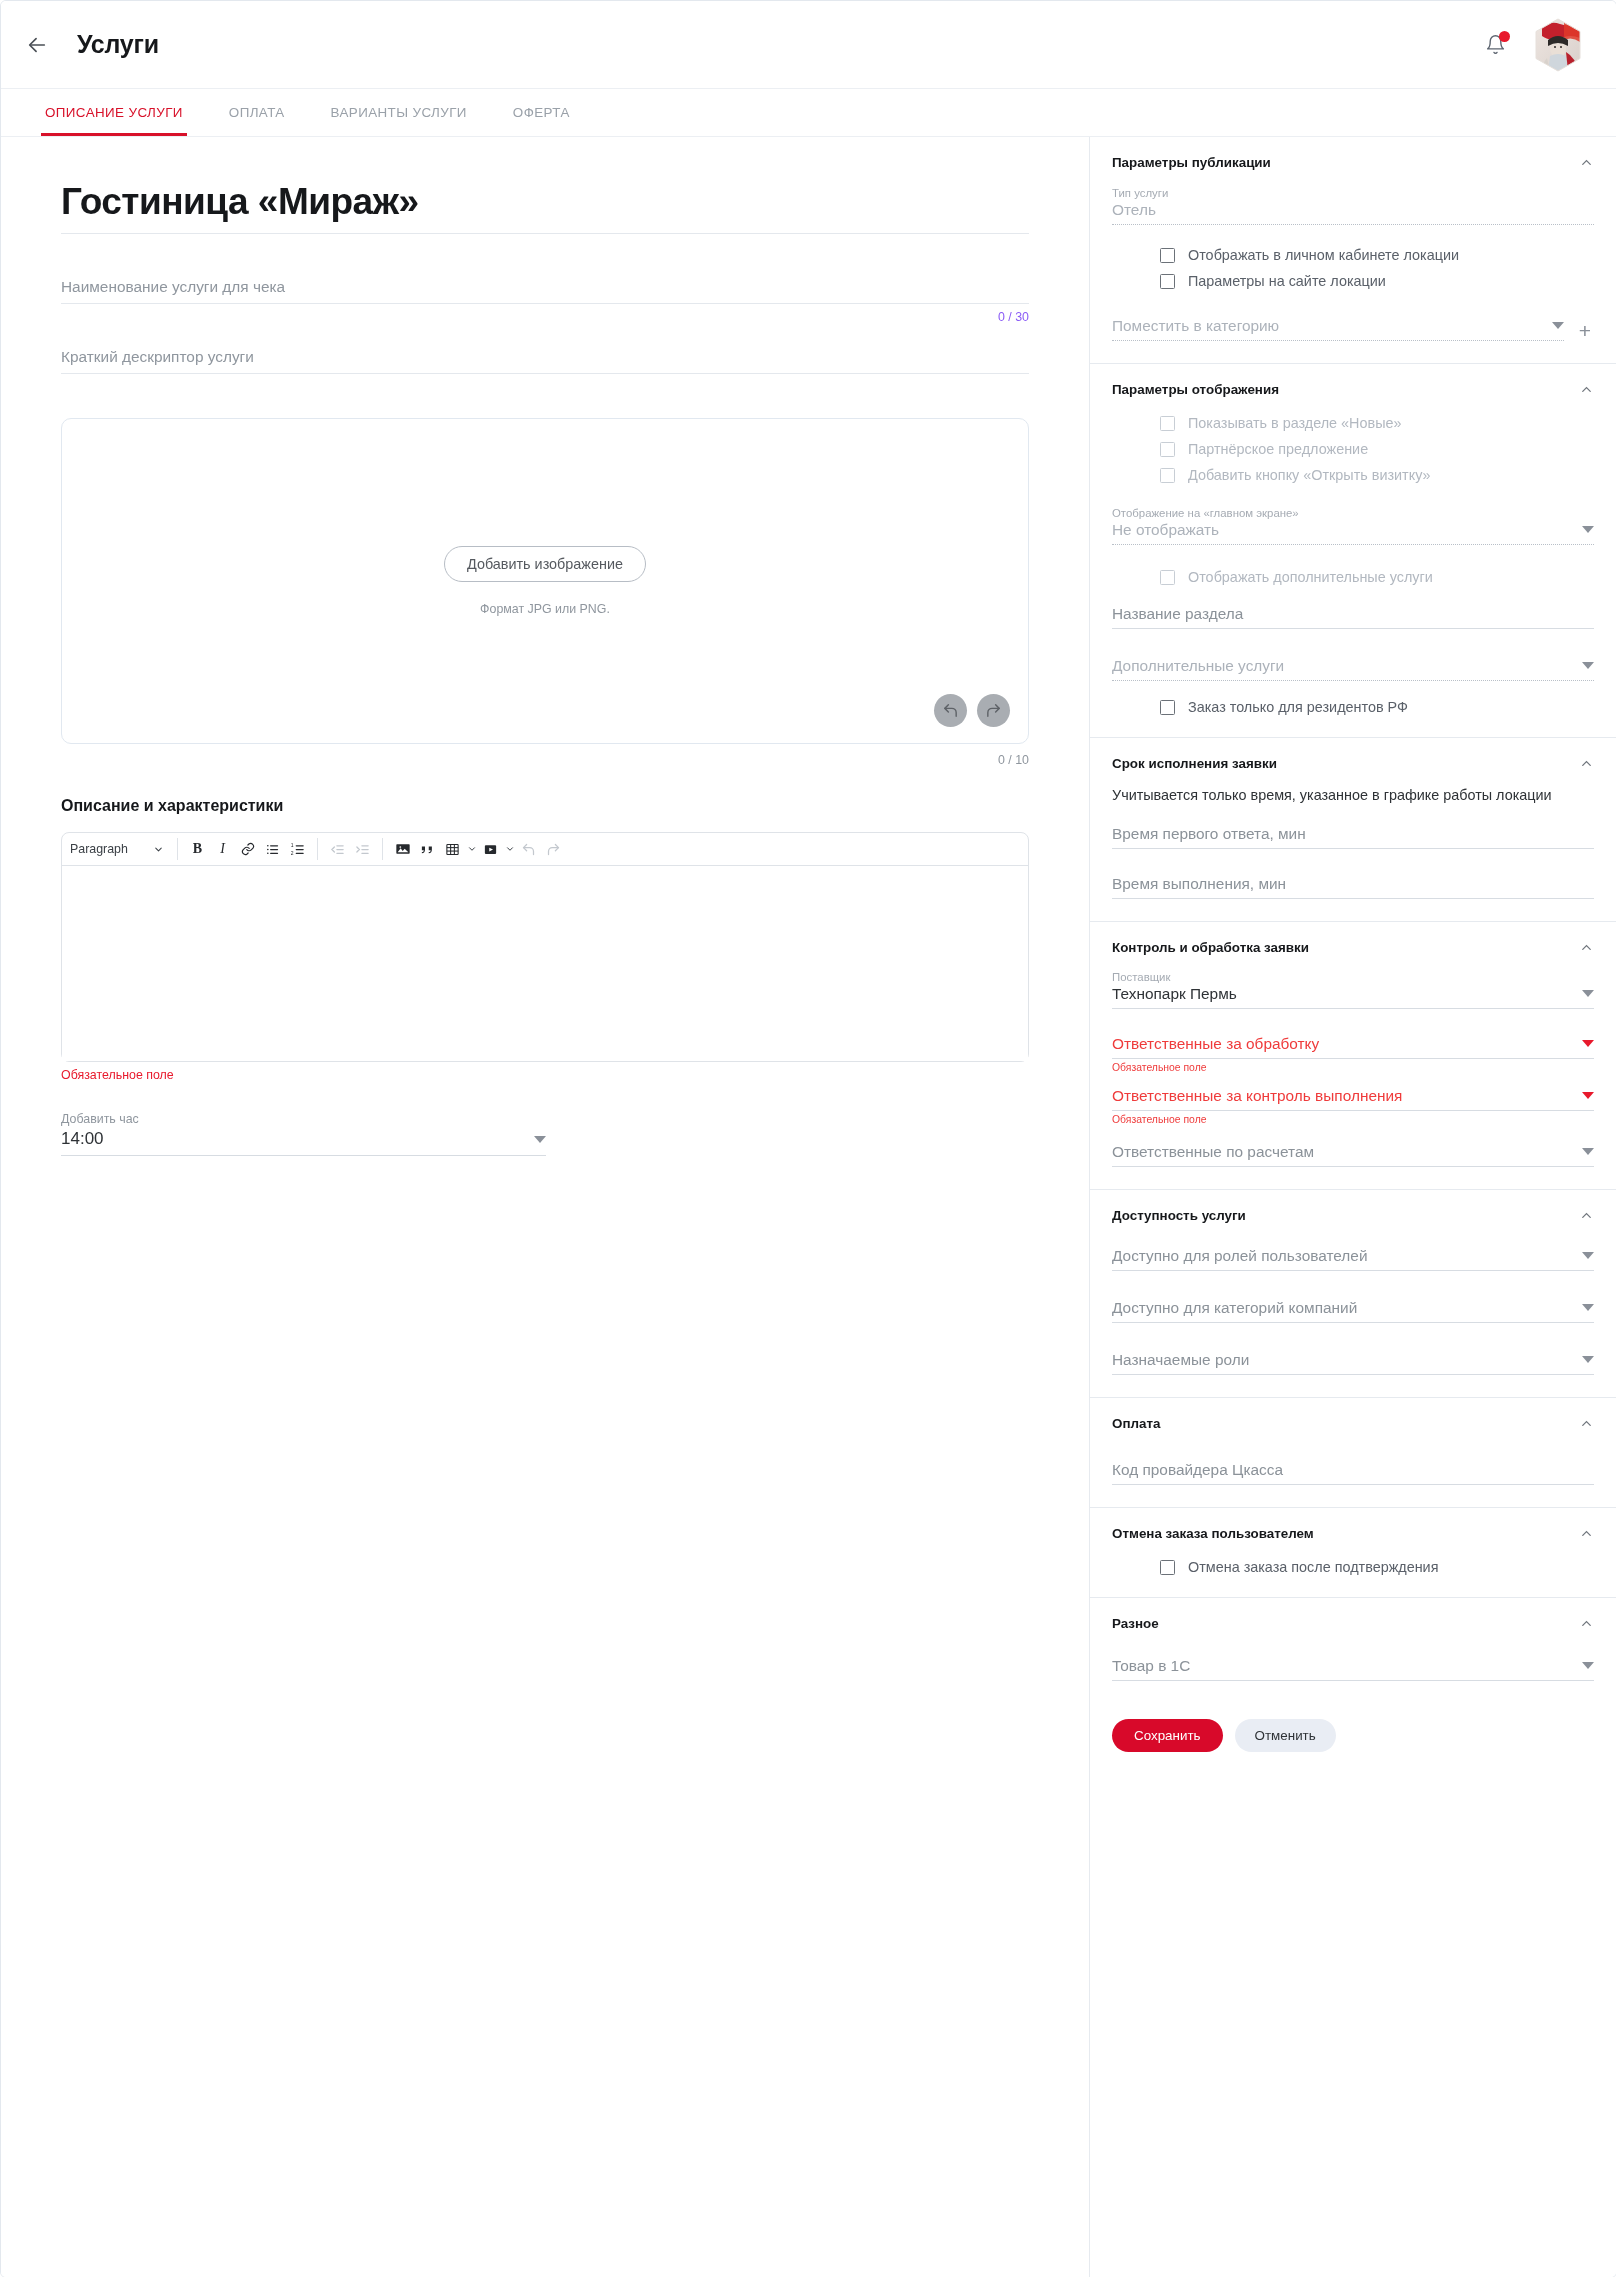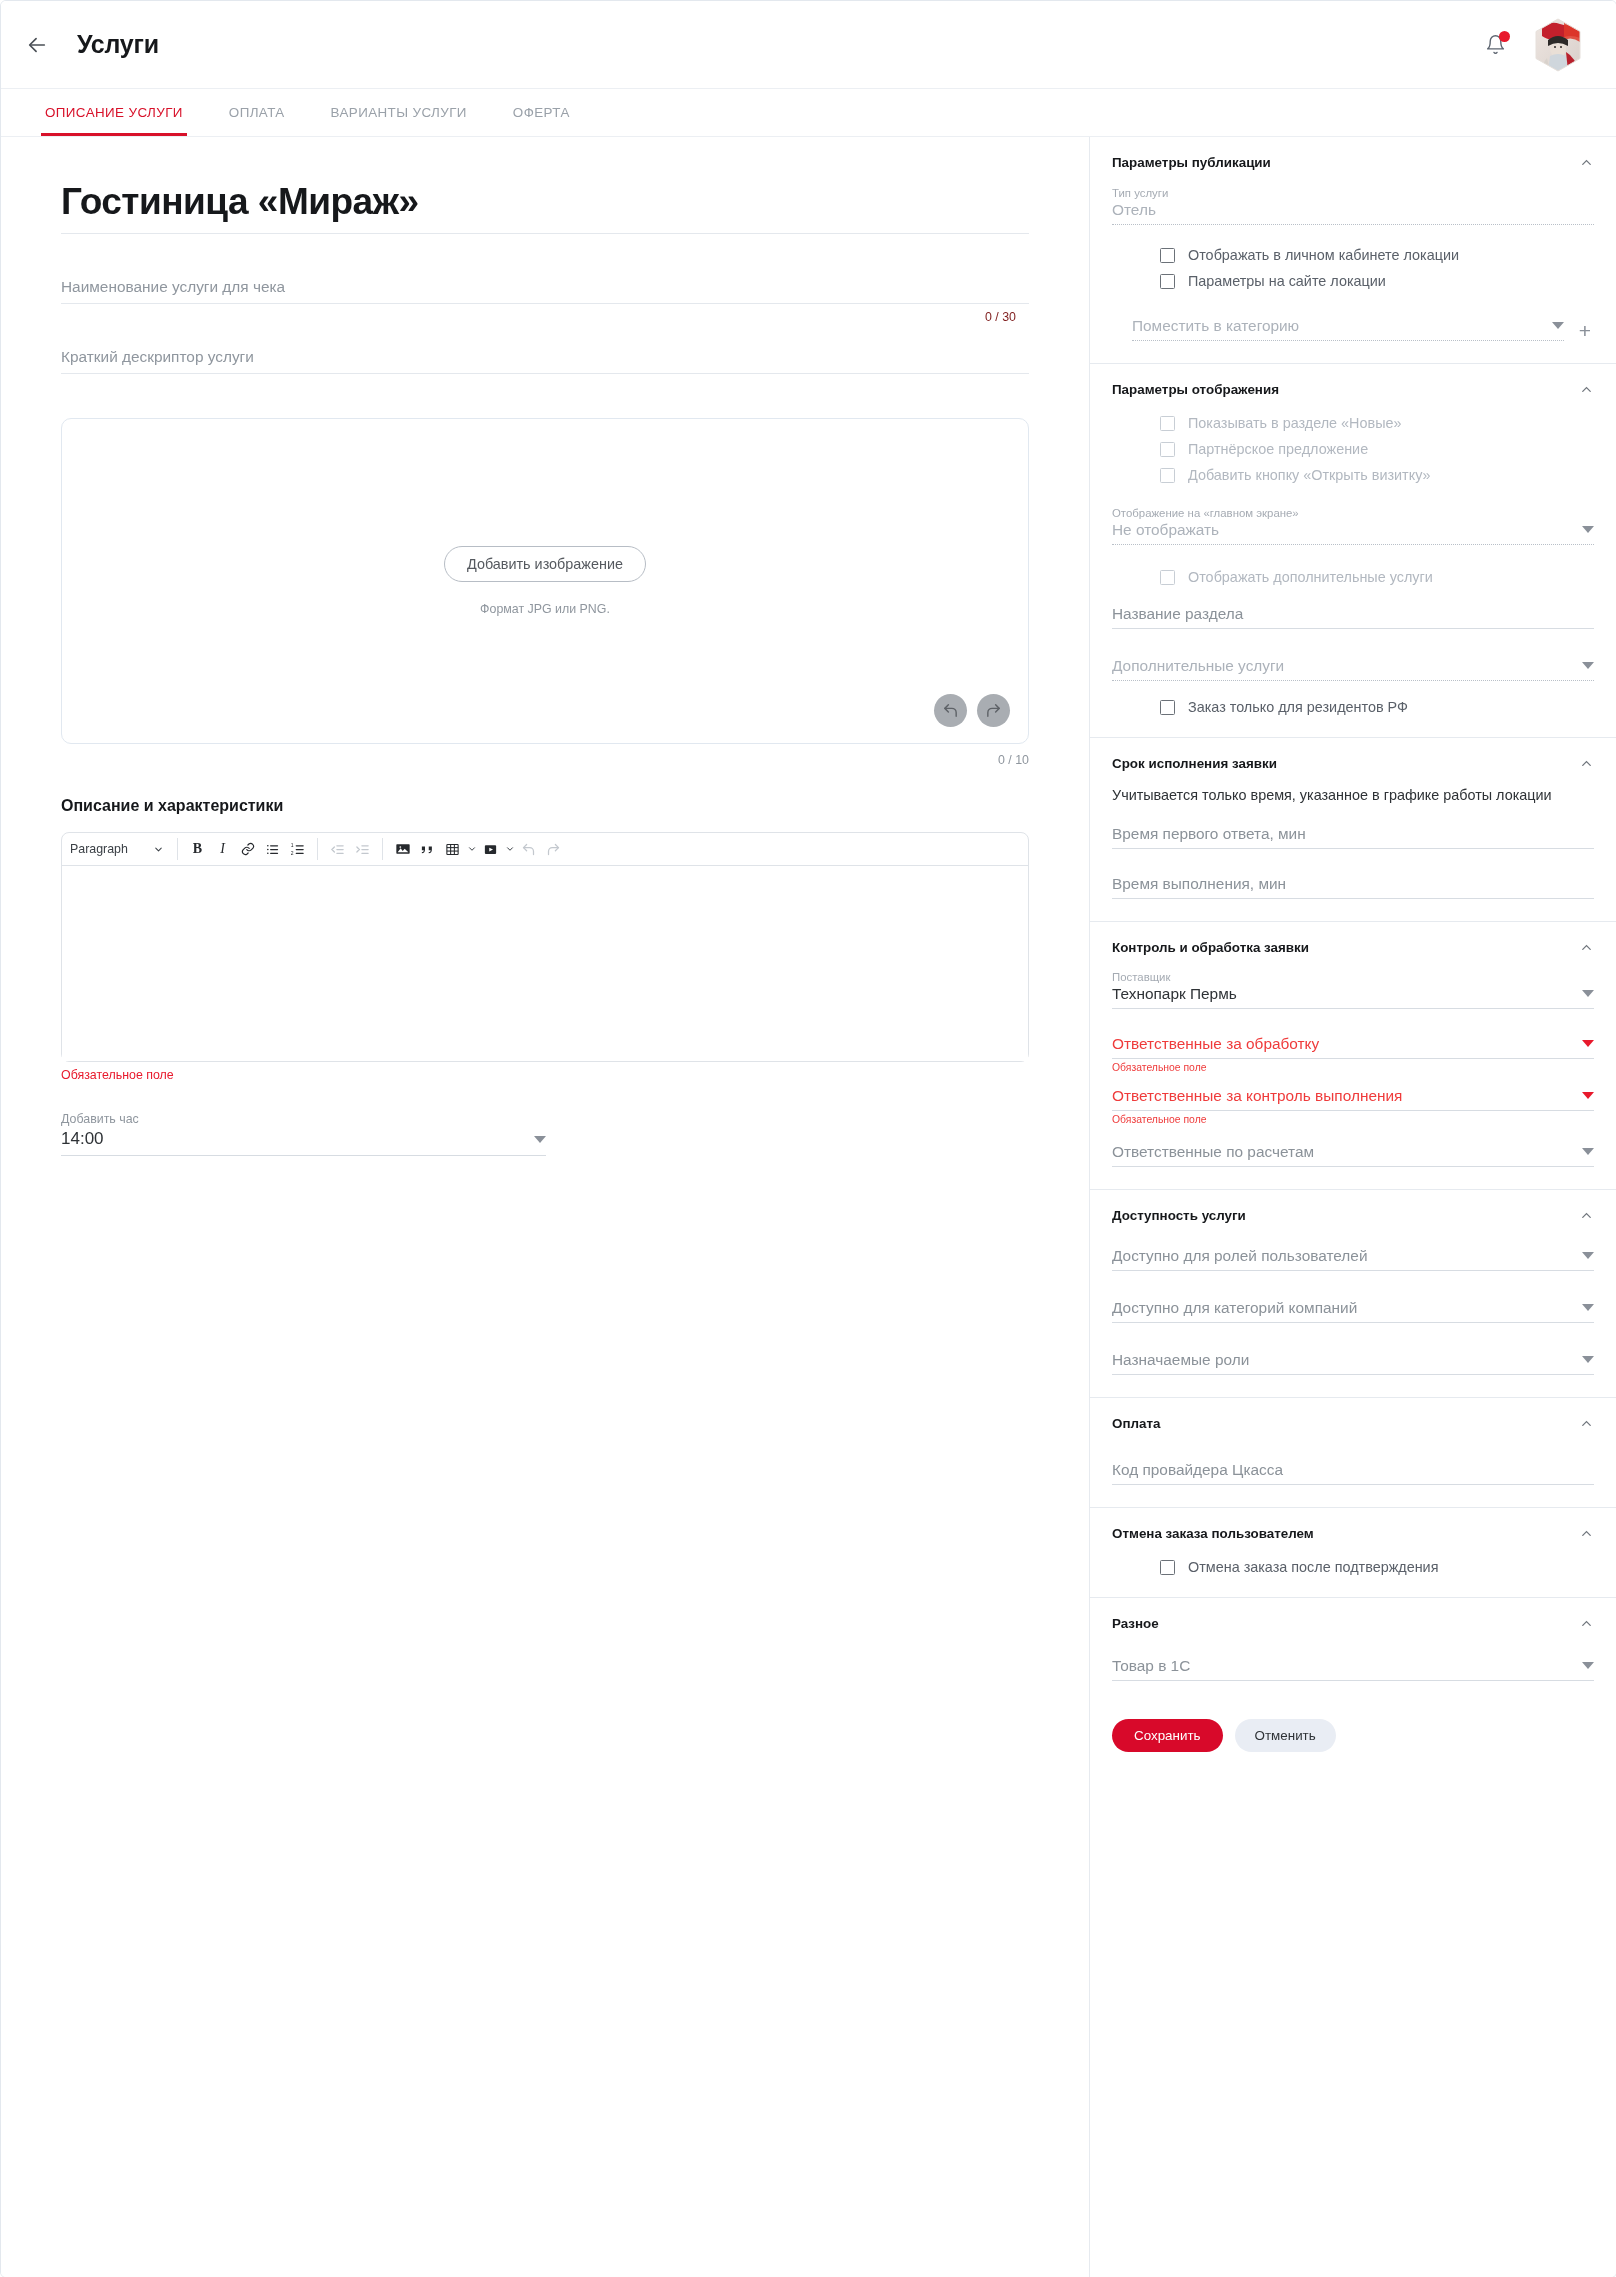--- a/index.html
+++ b/index.html
@@ -133,24 +133,24 @@
     font-size: 15.4px;
     color: #8f969e;
     padding-bottom: 7px;
   }
   .field-line {
     border-bottom: 1px solid #e4e8ed;
     height: 1px;
   }
   .counter {
     position: absolute;
-    right: 13px;
+    right: 0;
     bottom: -20px;
     font-size: 12.4px;
-    color: #7f1d1d;
+    color: #8b5cf6;
   }
 
   .image-box {
     margin-top: 44px;
     height: 326px;
     border: 1px solid #e1e8f0;
     border-radius: 10px;
     position: relative;
     display: flex;
     align-items: center;
@@ -597,21 +597,21 @@
 
         <div class="cb-row" style="margin-top:22px;">
           <span class="cb-box"></span>
           <span class="cb-label">Отображать в личном кабинете локации</span>
         </div>
         <div class="cb-row tight">
           <span class="cb-box"></span>
           <span class="cb-label">Параметры на сайте локации</span>
         </div>
 
-        <div class="r-field" style="margin-top:26px;margin-left:20px;">
+        <div class="r-field" style="margin-top:26px;">
           <div style="display:flex;align-items:flex-end;">
             <div class="r-row dotted" style="flex:1 1 auto;">
               <div class="r-value muted">Поместить в категорию</div>
               <div class="caret-down"></div>
             </div>
             <div class="plus-btn">+</div>
           </div>
         </div>
       </div>
 

